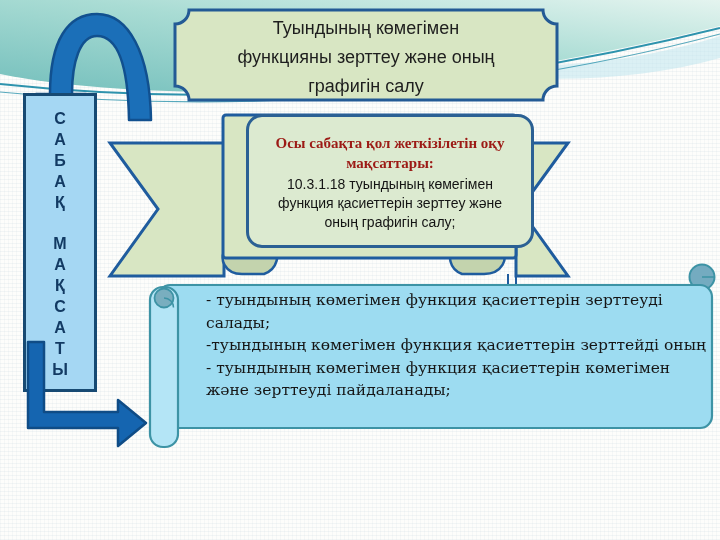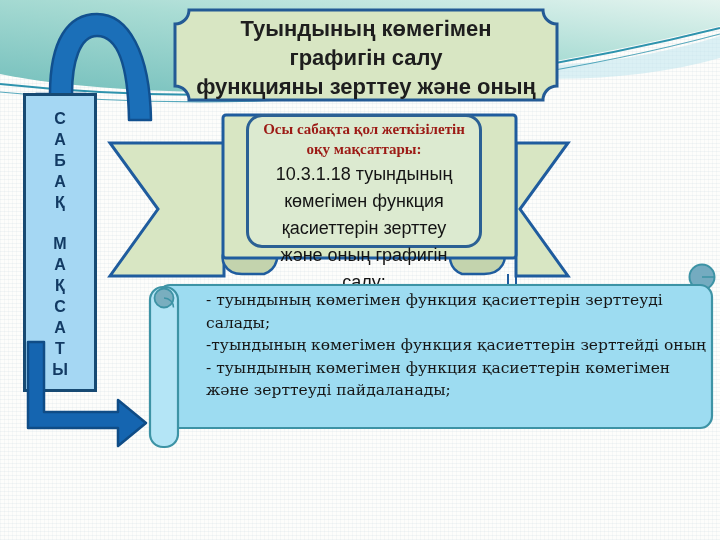--- a/index.html
+++ b/index.html
@@ -8,47 +8,47 @@
     background-color:#fdfdfb;
     background-image:
       repeating-linear-gradient(0deg, rgba(176,196,210,.14) 0 1px, transparent 1px 4px),
       repeating-linear-gradient(90deg, rgba(176,196,210,.10) 0 1px, transparent 1px 4px);
     font-family:"Liberation Sans", sans-serif;
   }
   .abs{position:absolute;}
   
   .title-text{
     left:185px;top:14px;width:362px;height:86px;
-    text-align:center;font-size:22px;line-height:29px;font-weight:700;color:#1e1e1e;
+    text-align:center;font-size:18px;line-height:29px;font-weight:400;color:#1e1e1e;
   }
   
   .lesson-box{
     left:23px;top:93px;width:74px;height:299px;box-sizing:border-box;
     background:#a5d7f3;border:3px solid #174a73;
     display:flex;flex-direction:column;align-items:center;
     padding-top:12px;
   }
   .lesson-box .vword{
     white-space:pre-line;text-align:center;
     font-weight:bold;font-size:16px;line-height:21px;color:#123a63;
   }
   .lesson-box .vword + .vword{margin-top:20px;}
   
   .objectives-box{
-    left:246px;top:114px;width:236px;height:134px;box-sizing:border-box;
+    left:246px;top:114px;width:288px;height:134px;box-sizing:border-box;
     background:#dcead0;border:3.5px solid #2b6094;border-radius:16px;
-    padding:2px 10px 0 10px;text-align:center;
+    padding:16px 10px 0 10px;text-align:center;
   }
   .objectives-heading{
     font-family:"Liberation Serif", serif;
     font-weight:bold;font-size:15px;line-height:20px;color:#9c1a15;
     margin:0 4px 2px 4px;
   }
   .objectives-body{
-    font-size:18px;line-height:27px;color:#141414;margin:2px 6px 0 6px;
+    font-size:14px;line-height:19px;color:#141414;margin:2px 6px 0 6px;
   }
   
   .scroll-text{
     left:186px;top:289px;width:520px;
     font-family:"DejaVu Serif", serif;
     font-size:15.5px;line-height:22.5px;color:#161616;margin-left:20px;
   }
   .scroll-text .line{white-space:nowrap;}
   svg{display:block;}
 </style>
@@ -69,22 +69,22 @@
     <path d="M480,62 C560,72 650,58 720,36 L720,58 C650,78 560,84 480,74 Z" fill="#bfe6ef" opacity="0.55"></path>
     <path d="M0,84 C150,100 300,98 430,82 C540,68 640,48 720,28" fill="none" stroke="#2e93ad" stroke-width="2"></path>
     <path d="M0,92 C150,107 305,104 435,88 C545,74 645,54 720,34" fill="none" stroke="#2e93ad" stroke-width="1.2" opacity="0.8"></path>
   </svg>
 
   <svg class="abs" style="left:0;top:0" width="720" height="120" viewBox="0 0 720 120">
     <path d="M189,10 H543 A14,14 0 0 0 557,24 V86 A14,14 0 0 0 543,100 H189 A14,14 0 0 0 175,86 V24 A14,14 0 0 0 189,10 Z" fill="#d8e6c3" stroke="#235a95" stroke-width="3"></path>
   </svg>
   <div class="abs title-text">
     <div>Туындының көмегімен</div>
+    <div>функцияны зерттеу және оның</div>
     <div>графигін салу</div>
-    <div>функцияны зерттеу және оның</div>
   </div>
 
   <svg class="abs" style="left:0;top:100" width="720" height="200" viewBox="0 0 720 200">
     <g transform="translate(0,-100)">
       <path d="M110,143 L224,143 L224,276 L110,276 L158,209 Z" fill="#d8e6c3" stroke="#1f5c9e" stroke-width="3"></path>
       <path d="M516,143 L568,143 L520,209 L568,276 L516,276 Z" fill="#d8e6c3" stroke="#1f5c9e" stroke-width="3"></path>
       <path d="M228,246 c-12,13 -2,28 14,28 l22,0 c14,-5 16,-20 10,-28 z" fill="#c3d3ad" stroke="#1f5c9e" stroke-width="2.5"></path>
       <path d="M454,246 c-7,9 -5,23 8,28 l22,0 c17,0 27,-15 16,-28 z" fill="#c3d3ad" stroke="#1f5c9e" stroke-width="2.5"></path>
       <path d="M508,274 l0,14 m8,-14 l0,12" fill="none" stroke="#1f5c9e" stroke-width="2"></path>
       <rect x="223" y="115" width="293" height="143" rx="3" fill="#d8e6c3" stroke="#1f5c9e" stroke-width="3"></rect>

